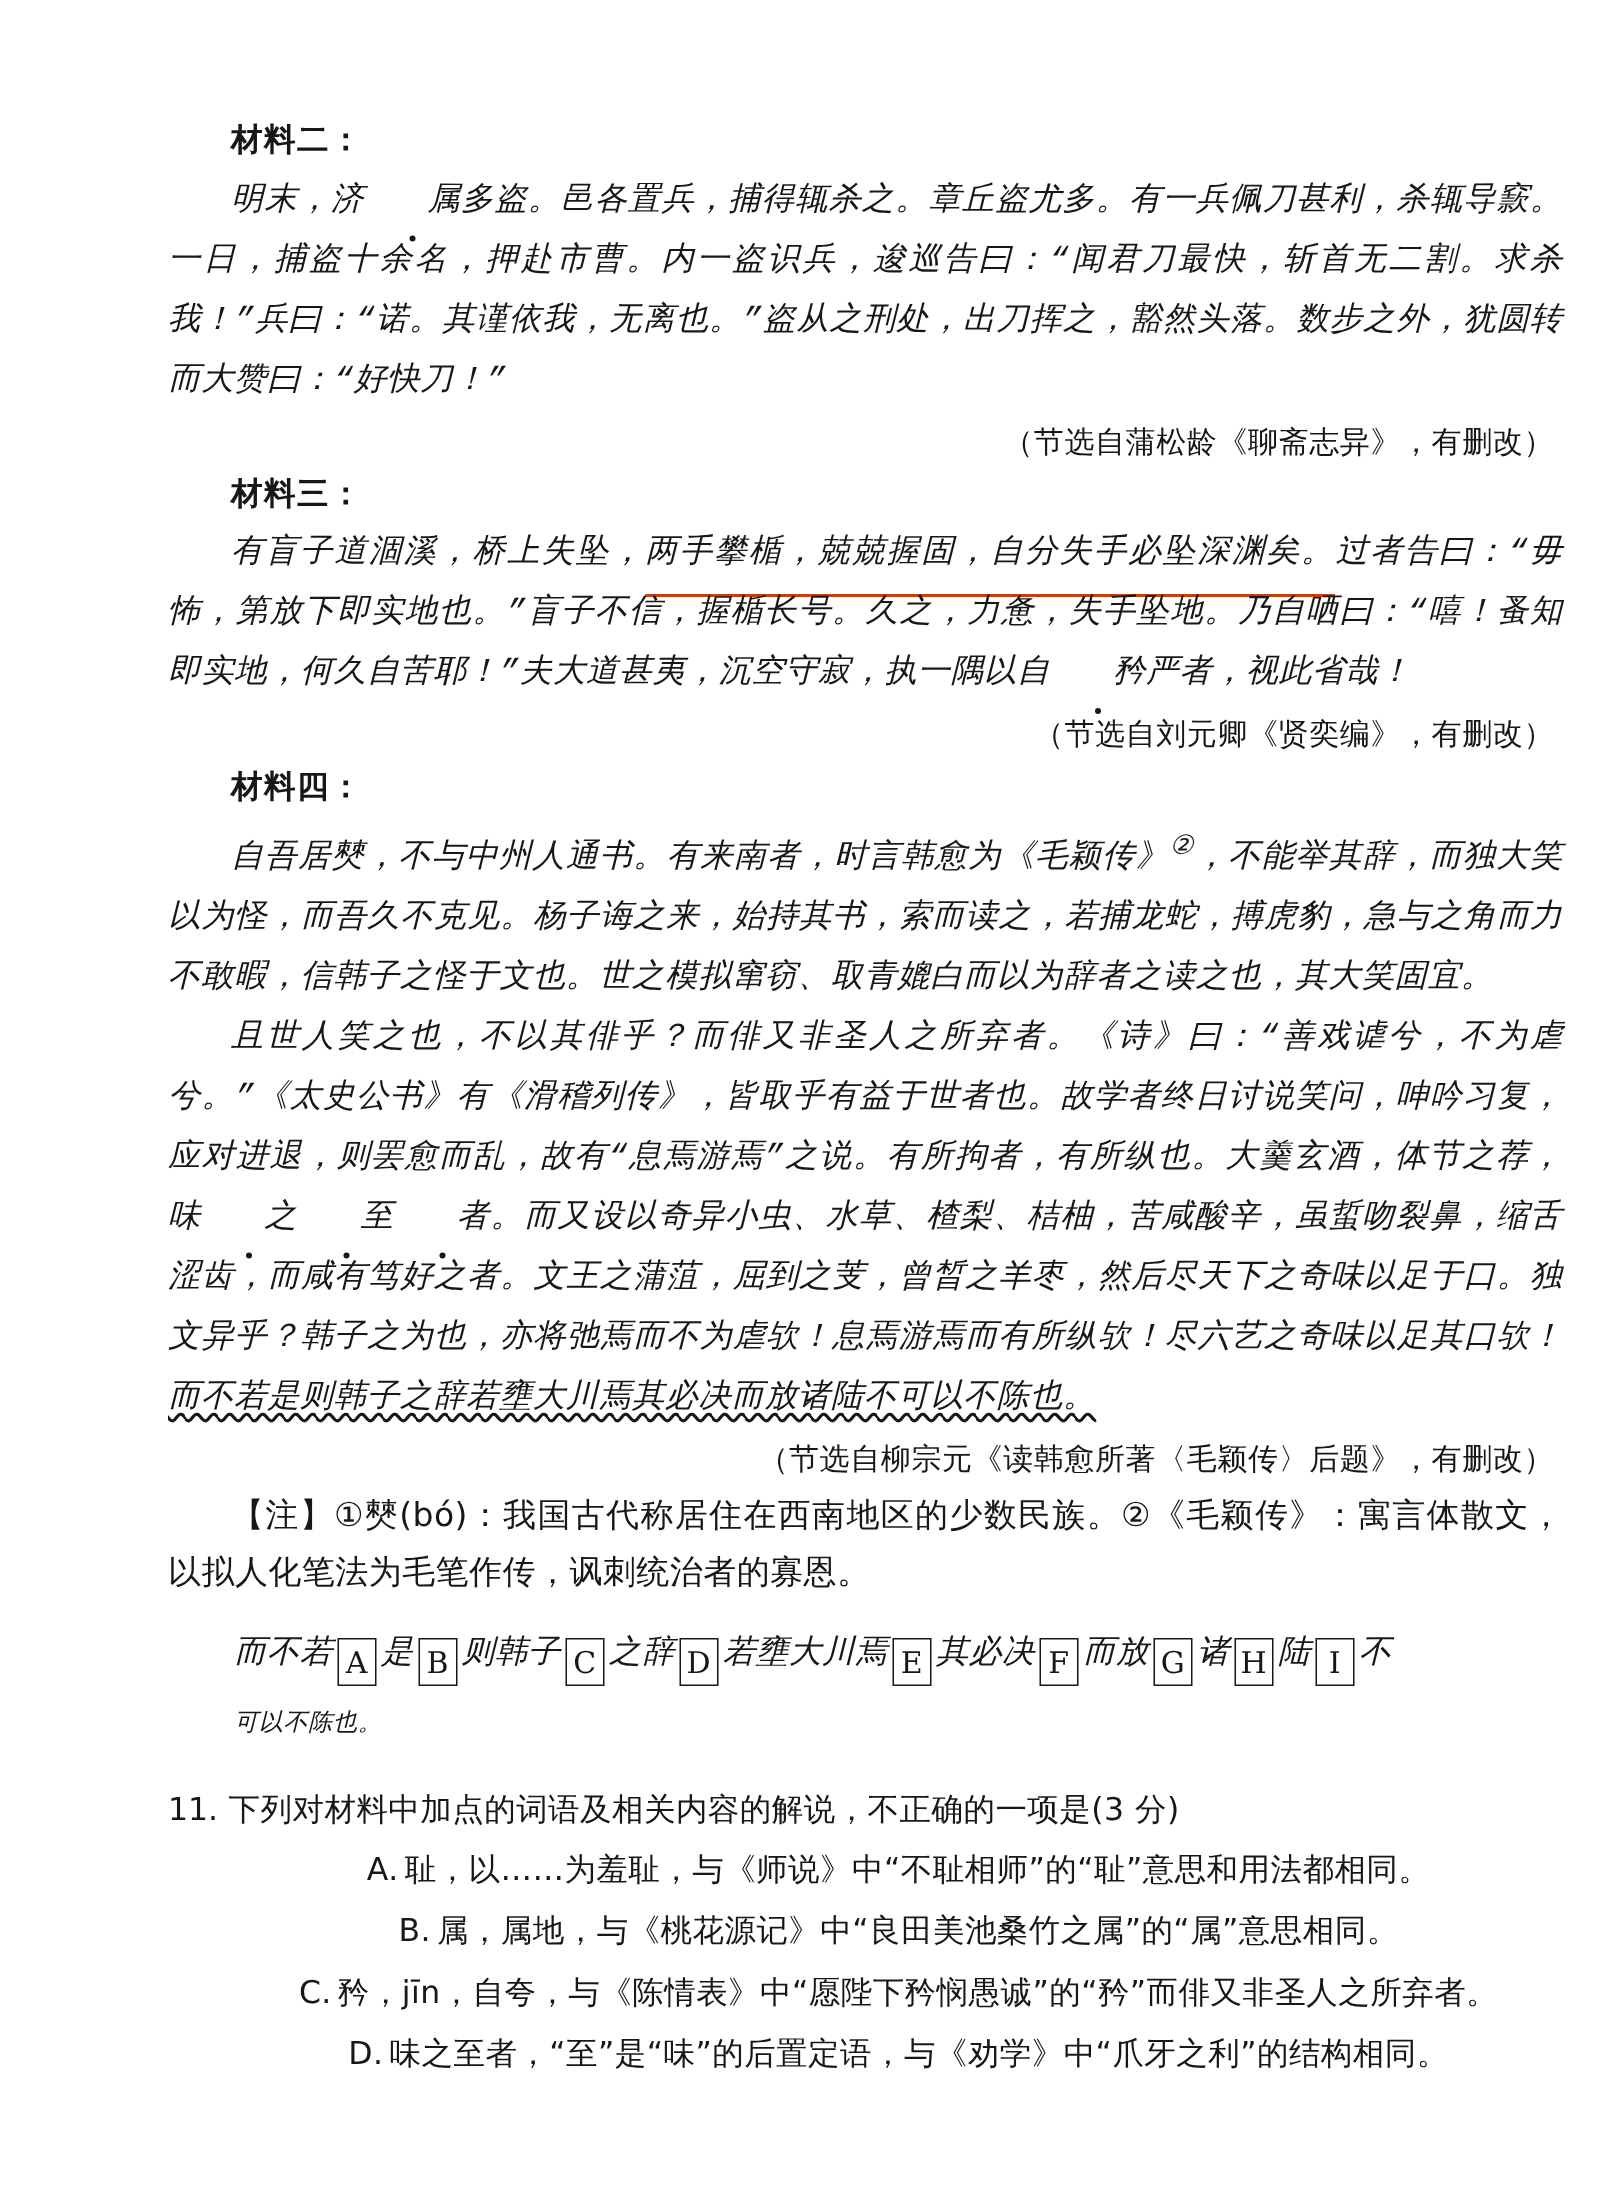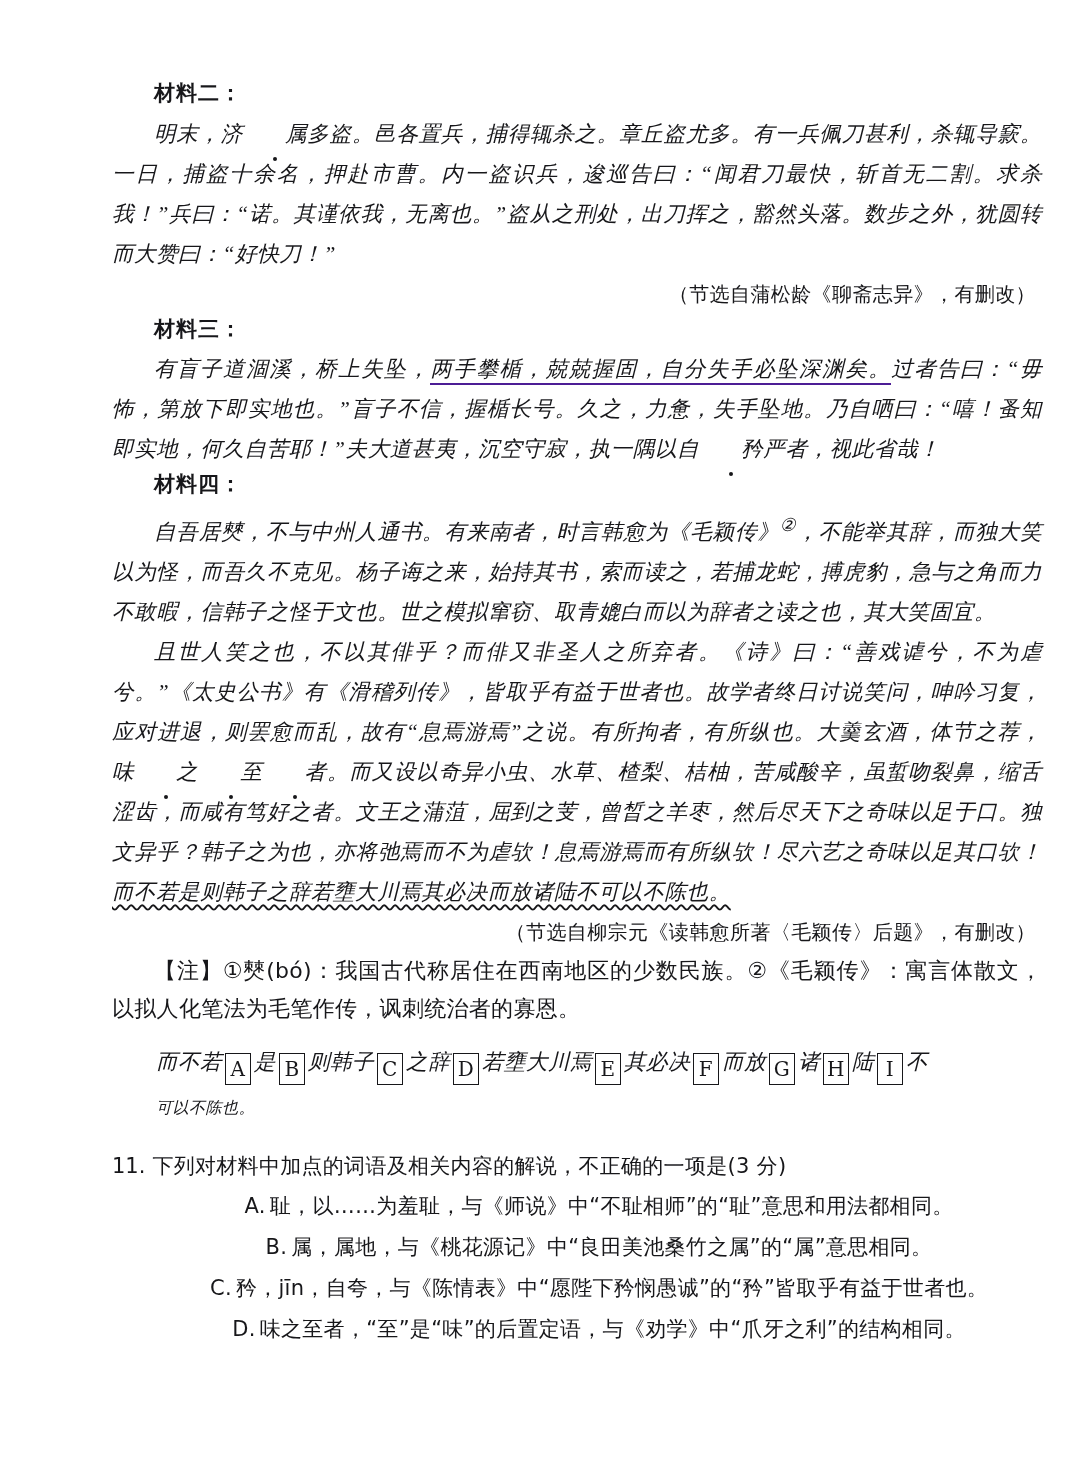--- a/index.html
+++ b/index.html
@@ -32,21 +32,21 @@
   
   .mat-label {
     font-family: "DejaVu Sans", "Liberation Sans", sans-serif;
     font-weight: 700;
     font-size: 21px;
     letter-spacing: 1px;
     margin: 0 0 4px 42px;
     line-height: 1.5;
   }
   .classical {
-    font-family: Liberation Serif, serif;
+    font-family: Liberation Mono, monospace;
     font-style: italic;
     font-size: 21.5px;
     line-height: 40px;
     text-align: justify;
     text-justify: inter-character;
     letter-spacing: 0.6px;
     margin: 0;
     text-indent: 42px;
   }
   .source {
@@ -102,22 +102,22 @@
     position: absolute;
     left: 50%;
     bottom: -7px;
     width: 4px;
     height: 4px;
     margin-left: -2px;
     border-radius: 50%;
     background: #17171a;
   }
   .uline {
-    border-bottom: 2px solid #4c1d95;
-    padding-bottom: 2px;
+    border-bottom: 2px solid #c2410c;
+    padding-bottom: 15px;
   }
   .wavy {
     text-decoration: underline;
     text-decoration-style: wavy;
     text-decoration-thickness: 1.5px;
     text-underline-offset: 5px;
   }
 
   
   .seg-line {
@@ -158,37 +158,38 @@
 
 <div class="page">
   <div class="content">
 
     <div class="mat-label">材料二：</div>
     <p class="classical"><span>明末，济<span class="dotmark">属</span>多盗。邑各置兵，捕得辄杀之。章丘盗尤多。有一兵佩刀甚利，杀辄导窾。一日，捕盗十余名，押赴市曹。内一盗识兵，逡巡告曰：“闻君刀最快，斩首无二割。求杀我！”兵曰：“诺。其谨依我，无离也。”盗从之刑处，出刀挥之，豁然头落。数步之外，犹圆转而大赞曰：“好快刀！”</span></p>
     <p class="source">（节选自蒲松龄《聊斋志异》，有删改）</p>
 
     <div class="mat-label">材料三：</div>
     <p class="classical"><span>有盲子道涸溪，桥上失坠，</span><span class="uline">两手攀楯，兢兢握固，自分失手必坠深渊矣。</span><span>过者告曰：“毋怖，第放下即实地也。”盲子不信，握楯长号。久之，力惫，失手坠地。乃自哂曰：“嘻！蚤知即实地，何久自苦耶！”夫大道甚夷，沉空守寂，执一隅以自</span><span class="dotmark">矜</span><span>严者，视此省哉！</span></p>
+    <p class="source">（节选自刘元卿《贤奕编》，有删改）</p>
 
     <div class="mat-label">材料四：</div>
     <p class="classical"><span>自吾居僰，不与中州人通书。有来南者，时言韩愈为《毛颖传》</span><sup>②</sup><span>，不能举其辞，而独大笑以为怪，而吾久不克见。杨子诲之来，始持其书，索而读之，若捕龙蛇，搏虎豹，急与之角而力不敢暇，信韩子之怪于文也。世之模拟窜窃、取青媲白而以为辞者之读之也，其大笑固宜。</span></p>
     <p class="classical"><span>且世人笑之也，不以其俳乎？而俳又非圣人之所弃者。《诗》曰：“善戏谑兮，不为虐兮。”《太史公书》有《滑稽列传》，皆取乎有益于世者也。故学者终日讨说笑问，呻吟习复，应对进退，则罢愈而乱，故有“息焉游焉”之说。有所拘者，有所纵也。大羹玄酒，体节之荐，味</span><span><span class="dotmark">之</span><span class="dotmark">至</span><span class="dotmark">者</span></span><span>。而又设以奇异小虫、水草、楂梨、桔柚，苦咸酸辛，虽蜇吻裂鼻，缩舌涩齿，而咸有笃好之者。文王之蒲菹，屈到之芰，曾晳之羊枣，然后尽天下之奇味以足于口。独文异乎？韩子之为也，亦将弛焉而不为虐欤！息焉游焉而有所纵欤！尽六艺之奇味以足其口欤！</span><span class="wavy">而不若是则韩子之辞若壅大川焉其必决而放诸陆不可以不陈也。</span></p>
     <p class="source">（节选自柳宗元《读韩愈所著〈毛颖传〉后题》，有删改）</p>
 
     <p class="note"><span>【注】</span><span>①僰(bó)：我国古代称居住在西南地区的少数民族。②《毛颖传》：寓言体散文，以拟人化笔法为毛笔作传，讽刺统治者的寡恩。</span></p>
 
     <div class="spacer-sm"></div>
 
     <p class="seg-line">
       <span>而不若</span><span class="boxlet">A</span><span>是</span><span class="boxlet">B</span><span>则韩子</span><span class="boxlet">C</span><span>之辞</span><span class="boxlet">D</span><span>若壅大川焉</span><span class="boxlet">E</span><span>其必决</span><span class="boxlet">F</span><span>而放</span><span class="boxlet">G</span><span>诸</span><span class="boxlet">H</span><span>陆</span><span class="boxlet">I</span><span>不</span>
     </p>
     <p class="tail-line">可以不陈也。</p>
 
     <div class="spacer-md"></div>
 
     <p class="question"><span class="q-num">11.</span> <span>下列对材料中加点的词语及相关内容的解说，不正确的一项是(3 分)</span></p>
     <p class="option"><span class="opt-key">A.</span><span>耻，以……为羞耻，与《师说》中“不耻相师”的“耻”意思和用法都相同。</span></p>
     <p class="option"><span class="opt-key">B.</span><span>属，属地，与《桃花源记》中“良田美池桑竹之属”的“属”意思相同。</span></p>
-    <p class="option"><span class="opt-key">C.</span><span>矜，jīn，自夸，与《陈情表》中“愿陛下矜悯愚诚”的“矜”皆取乎有益于世者也。</span></p>
+    <p class="option"><span class="opt-key">C.</span><span>矜，jīn，自夸，与《陈情表》中“愿陛下矜悯愚诚”的“矜”而俳又非圣人之所弃者。</span></p>
     <p class="option"><span class="opt-key">D.</span><span>味之至者，“至”是“味”的后置定语，与《劝学》中“爪牙之利”的结构相同。</span></p>
 
   </div>
 </div>
 
 </body></html>

